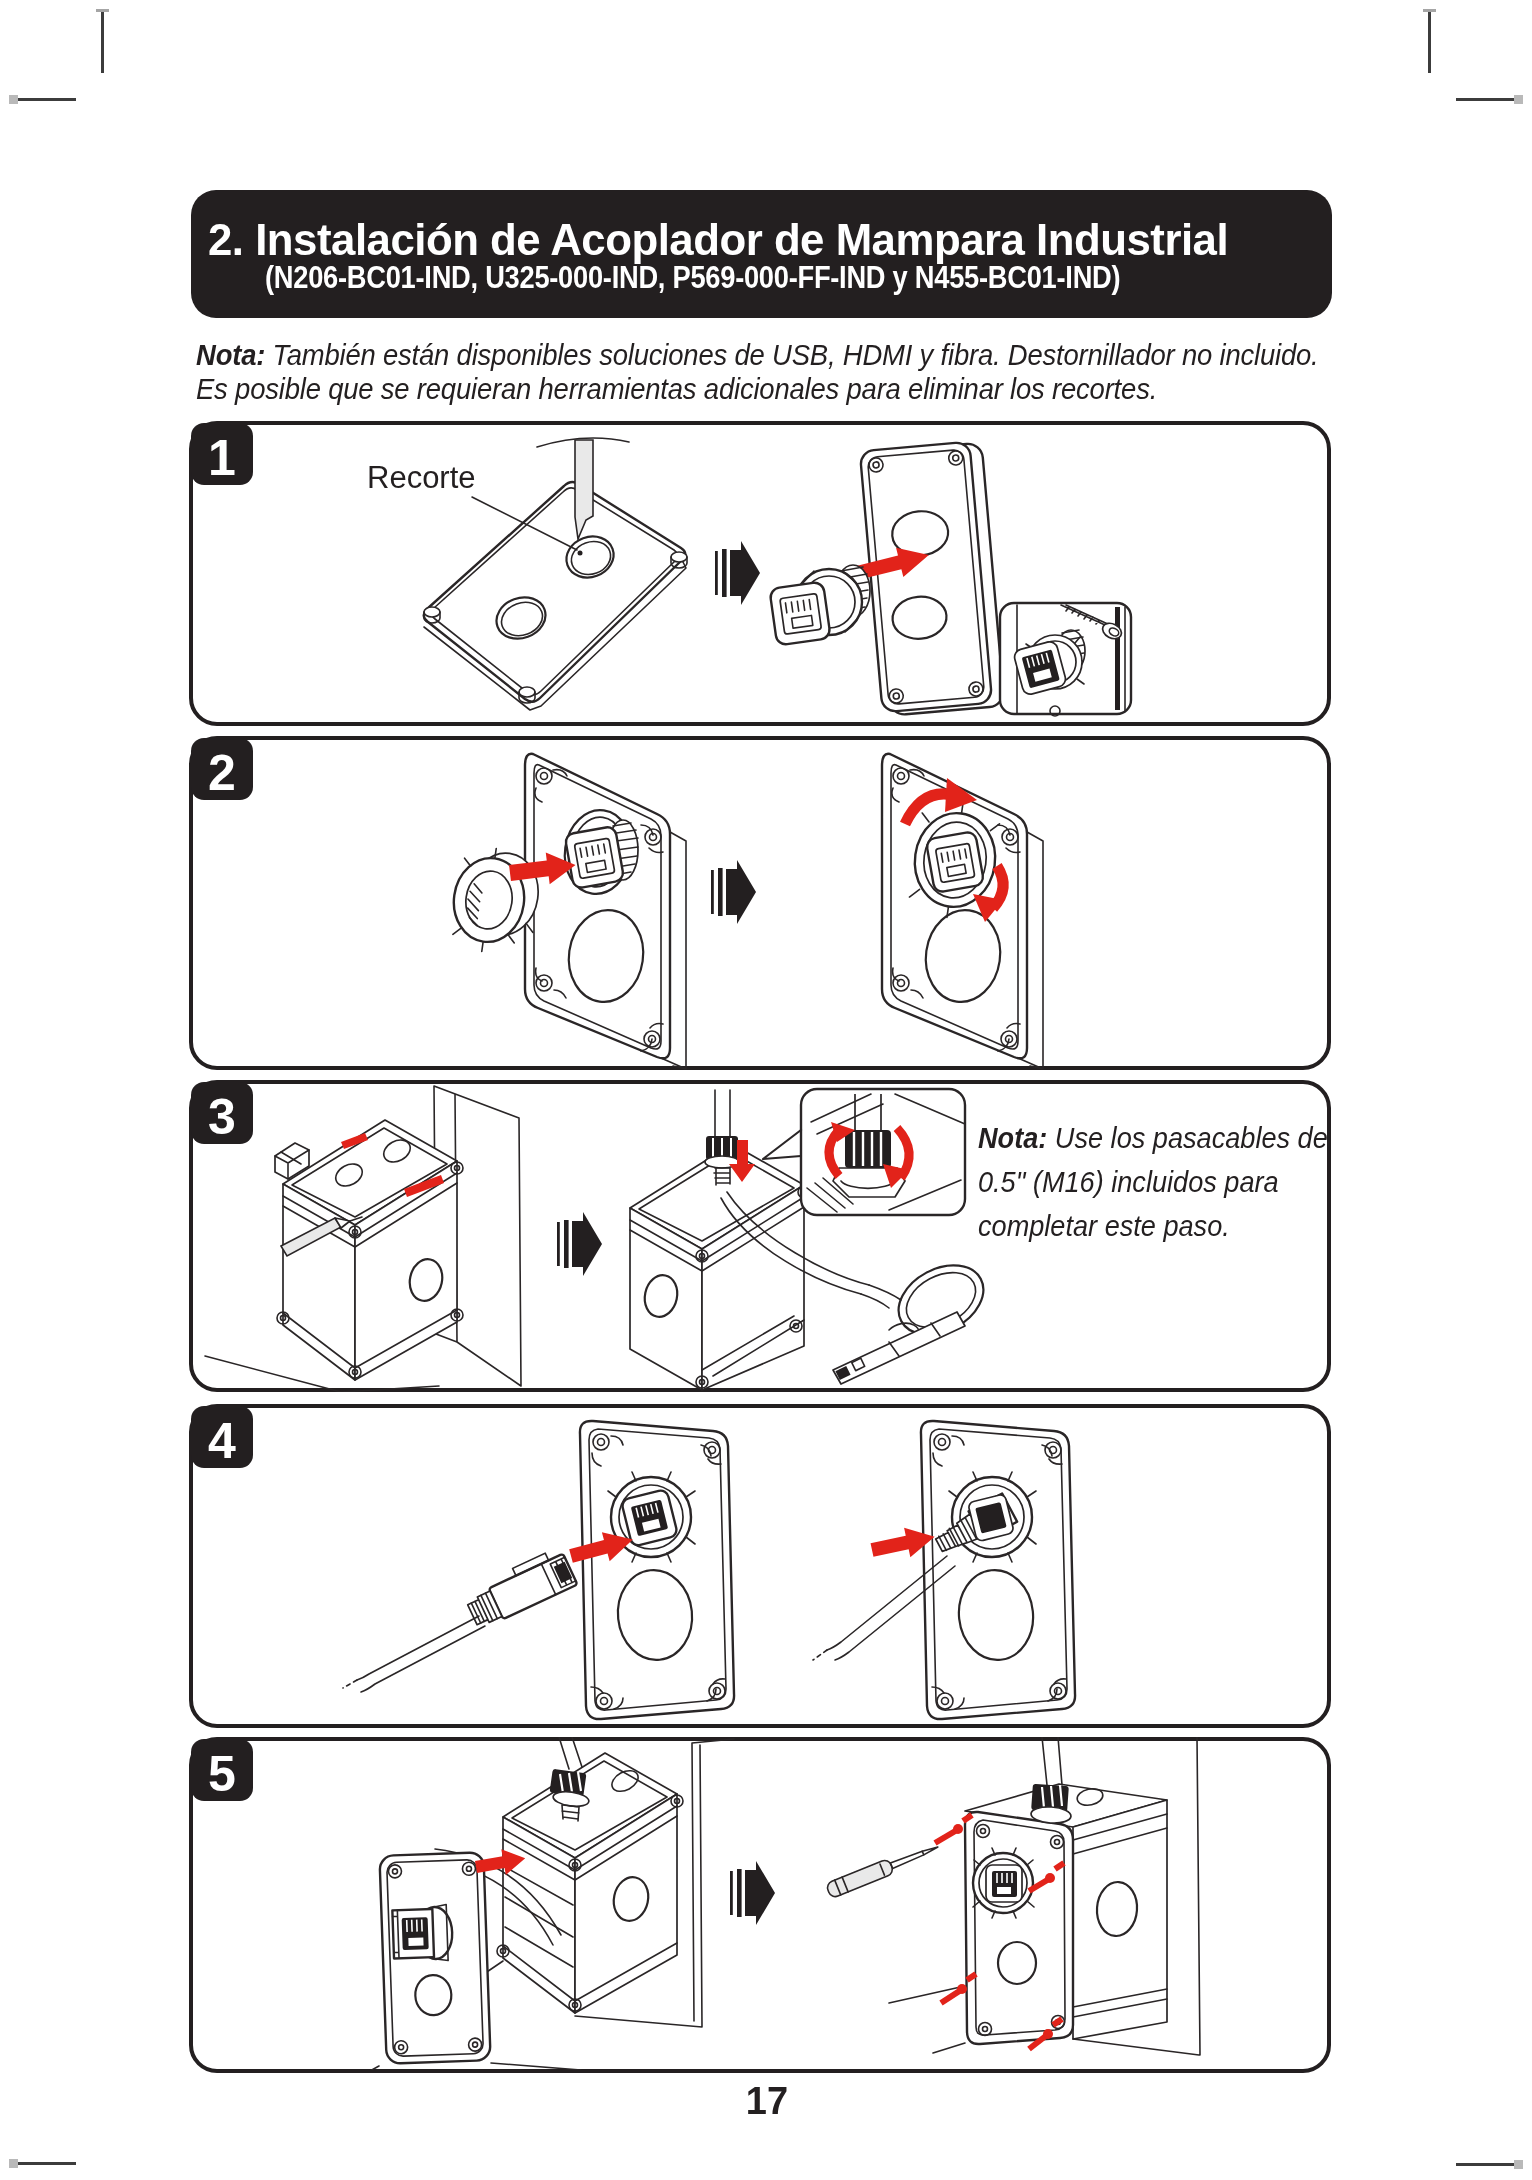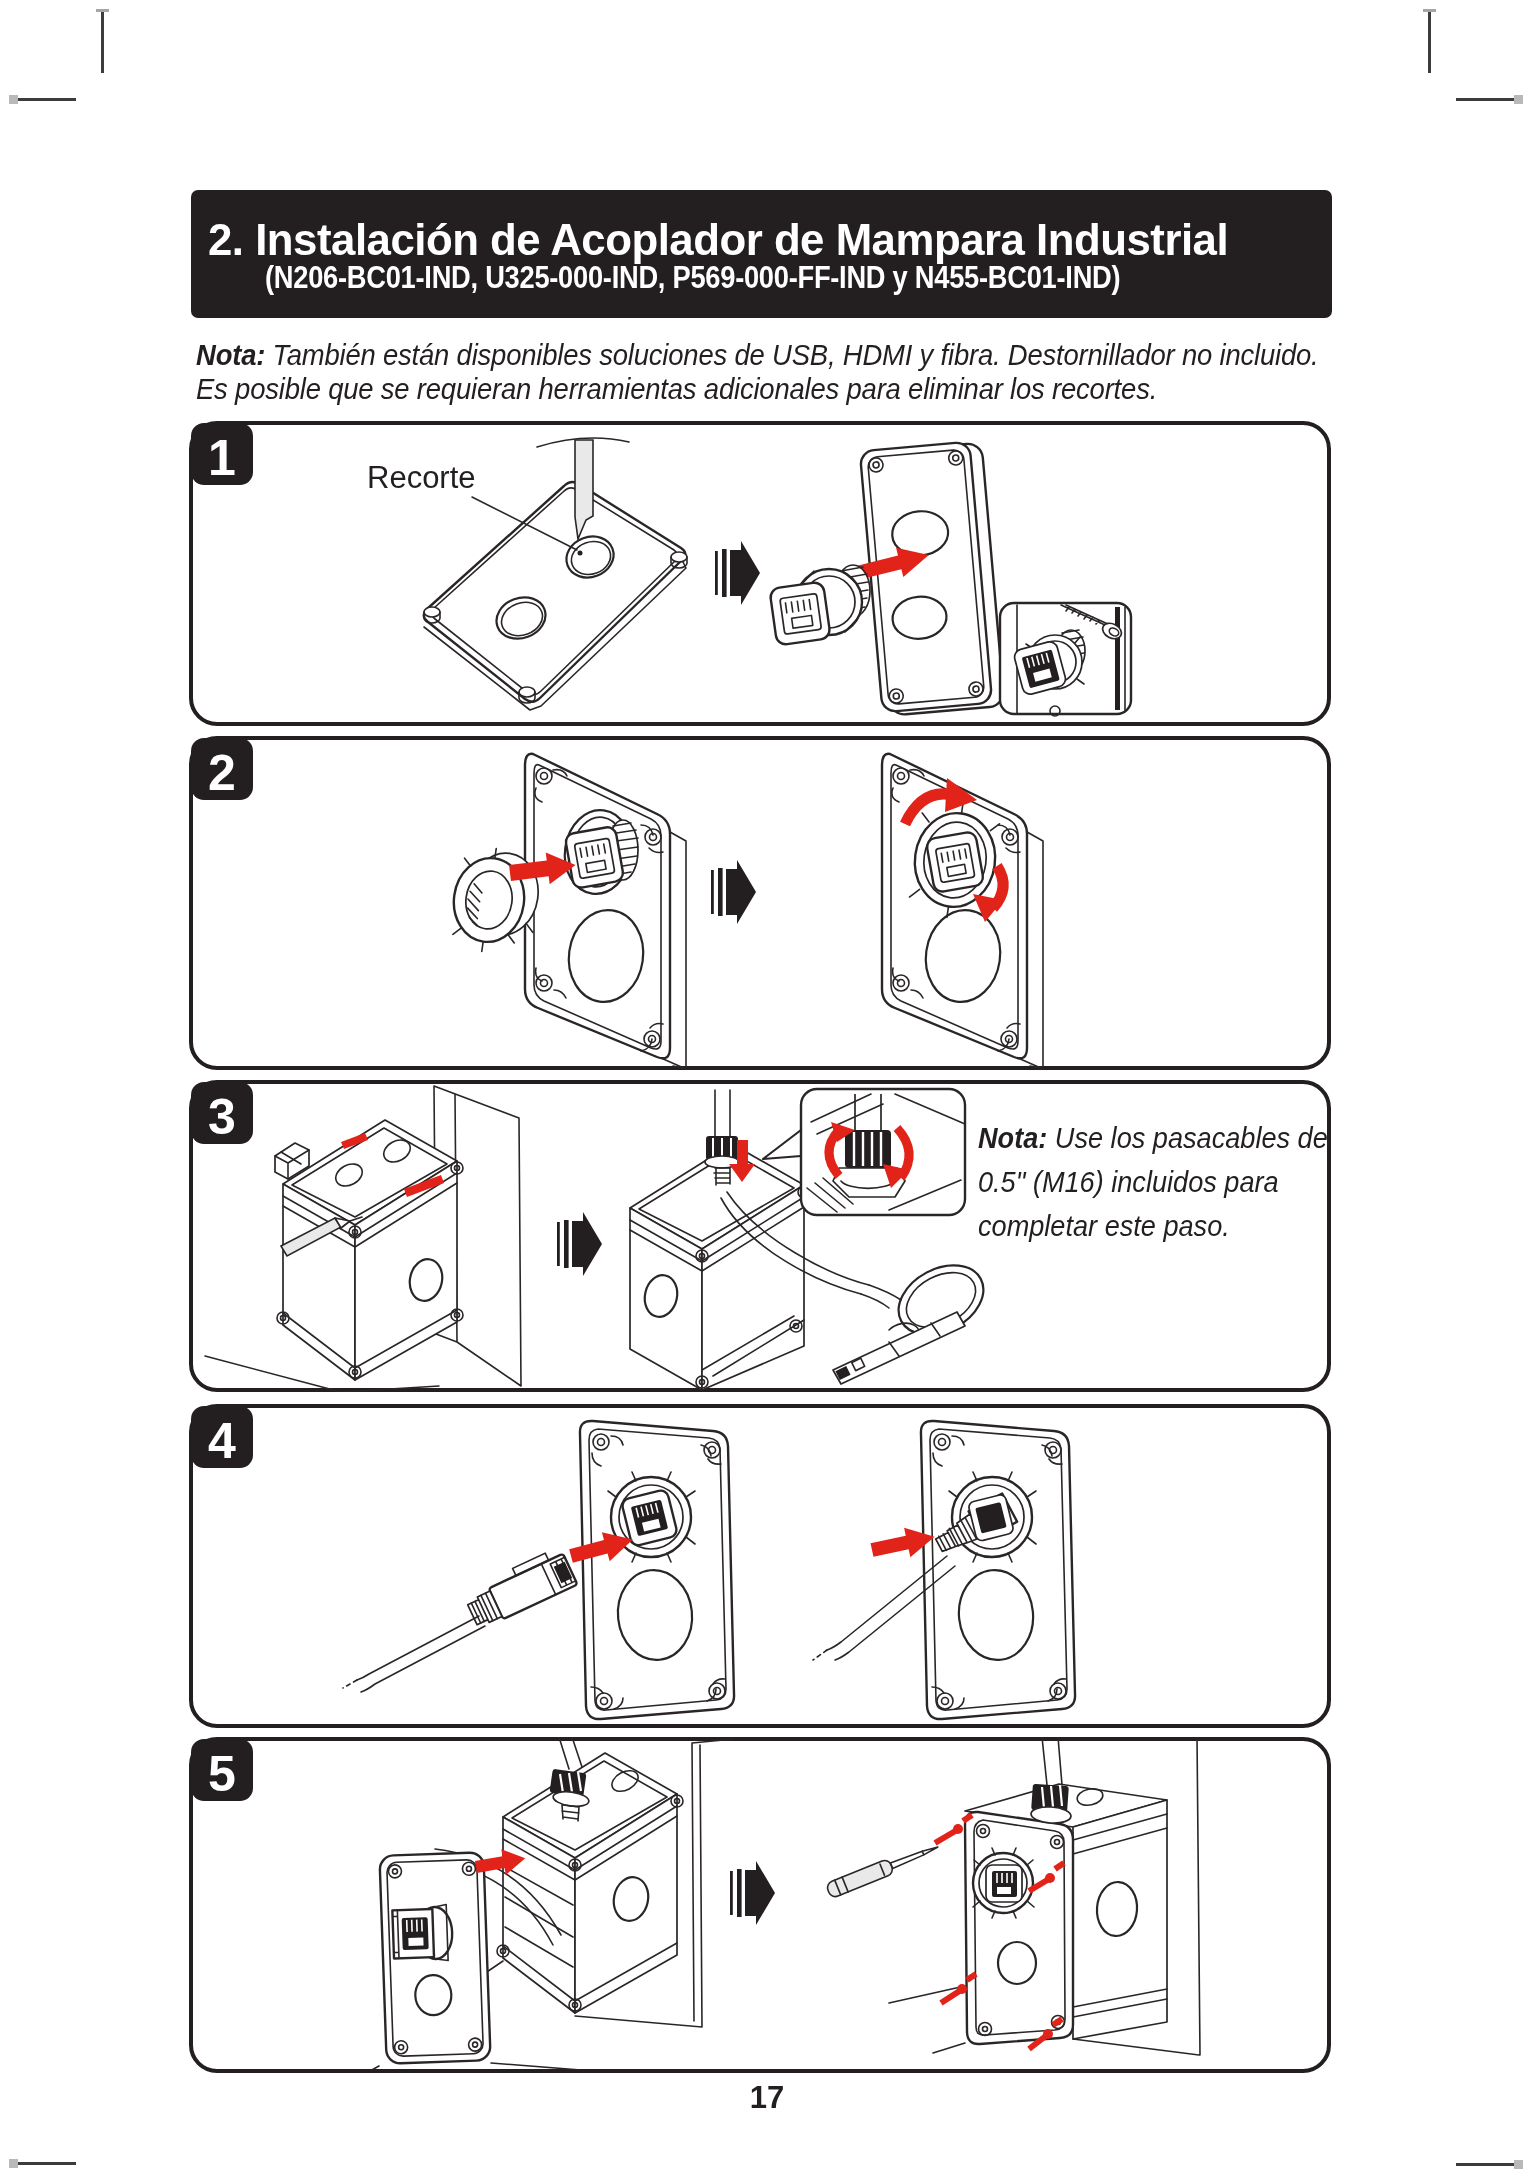--- a/index.html
+++ b/index.html
@@ -1,21 +1,21 @@
 <!DOCTYPE html>
 <html><head>
 <meta charset="utf-8">
 <style>
   html,body{margin:0;padding:0;}
   body{width:1532px;height:2180px;position:relative;background:#ffffff;
        font-family:"Liberation Sans", sans-serif;overflow:hidden;}
   .crop{position:absolute;background:#3c3c3c;}
   .cropsq{position:absolute;background:#b9b9b9;width:9px;height:9px;}
   #titlebar{position:absolute;left:191px;top:190px;width:1141px;height:128px;
-    background:#231f20;border-radius:7px;color:#ffffff;}
+    background:#231f20;border-radius:25px;color:#ffffff;}
   #titlebar .t1{position:absolute;left:17px;top:25px;font-size:44px;font-weight:bold;
     letter-spacing:-0.5px;white-space:nowrap;transform:scaleX(0.995);transform-origin:0 0;}
   #titlebar .t2{position:absolute;left:74px;top:70px;font-size:31px;font-weight:bold;
     letter-spacing:-0.3px;white-space:nowrap;transform:scaleX(0.88);transform-origin:0 0;}
   #note{position:absolute;left:196px;top:338px;font-size:29.5px;white-space:nowrap;
     font-style:italic;color:#231f20;line-height:34px;letter-spacing:-0.2px;
     transform:scaleX(0.93);transform-origin:0 0;}
   .k{stroke:#2a2627;fill:none;stroke-width:2.2;stroke-linejoin:round;stroke-linecap:round;}
   .k1{stroke:#2a2627;fill:none;stroke-width:1.6;stroke-linejoin:round;stroke-linecap:round;}
   .w{fill:#ffffff;stroke:#2a2627;stroke-width:2.4;stroke-linejoin:round;}
@@ -24,21 +24,21 @@
   .r{fill:#e2231a;stroke:none;}
   .rl{stroke:#e2231a;fill:none;}
   .gy{fill:#e9e9e9;stroke:#2a2627;stroke-width:1.6;}
   .panel{position:absolute;left:189px;width:1142px;border:4px solid #231f20;
     border-radius:28px;box-sizing:border-box;background:#fff;}
   .badge{position:absolute;left:-2px;top:-2px;width:62px;height:54px;background:#231f20;
     border-radius:13px;color:#fff;font-weight:bold;font-size:50px;text-align:center;
     line-height:54px;padding-top:8px;}
   .psvg{position:absolute;left:-4px;top:-4px;}
   #pageno{position:absolute;left:196px;top:2080px;width:1142px;text-align:center;
-    font-size:31px;font-weight:bold;color:#231f20;}
+    font-size:38px;font-weight:bold;color:#231f20;}
   svg text{font-family:"Liberation Sans", sans-serif;}
 </style>
 </head>
 <body>
 
   <div class="crop" style="left:101px;top:11px;width:3px;height:62px;"></div>
   <div style="position:absolute;left:96px;top:9px;width:13px;height:2.5px;background:#a5a5a5;"></div>
   <div class="crop" style="left:12px;top:98px;width:64px;height:3px;"></div>
   <div class="cropsq" style="left:9px;top:95px;"></div>
   <div class="crop" style="left:1428px;top:11px;width:3px;height:62px;"></div>

